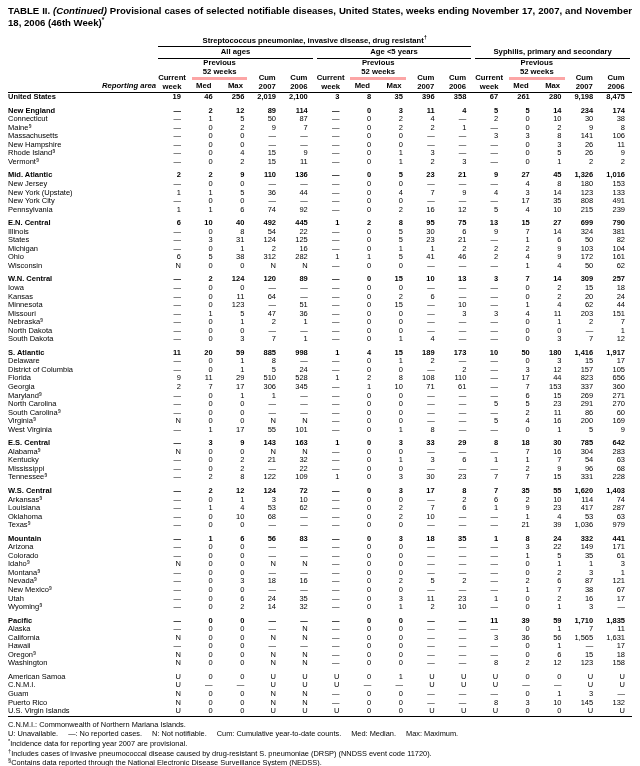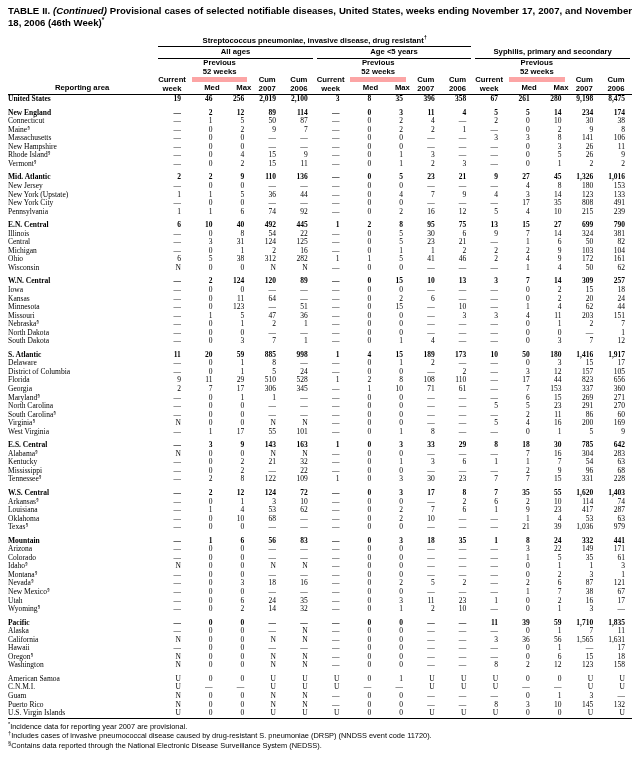--- a/index.html
+++ b/index.html
@@ -3,28 +3,28 @@
 <meta charset="utf-8">
 <style>
   html,body{margin:0;padding:0;background:#fff;}
   body{width:640px;height:766px;font-family:"Liberation Sans",sans-serif;color:#000;overflow:hidden;}
   .page{padding:5px 8px 0 8px;}
   .title{font-size:9.6px;font-weight:bold;line-height:1.3;text-align:justify;margin-bottom:5px;letter-spacing:0px;}
   .title sup{font-size:6.5px;}
   .title .it{font-style:italic;}
   table{border-collapse:collapse;table-layout:fixed;width:624px;}
   thead{border-bottom:1.5px solid #000;}
-  tbody{border-bottom:1.5px solid #000;font-family:Liberation Serif, serif;}
+  tbody{border-bottom:1.5px solid #000;}
   th{font-size:7.7px;font-weight:bold;padding:0;vertical-align:bottom;line-height:9.5px;text-align:center;white-space:nowrap;}
   .rule{border-bottom:1px solid #000;padding-bottom:1px;margin:0 2px;white-space:nowrap;}
   .h-top th{padding-top:1px;}
-  th.ra{text-align:center;padding-bottom:2px;}
-  th.prev .u{border-bottom:5px solid #fca5a5;margin:0 4px;}
+  th.ra{text-align:right;padding-bottom:2px;font-style:italic;}
+  th.prev .u{border-bottom:3px solid #fca5a5;margin:0 4px;}
   th.cw div,th.cum div,th.prev div{line-height:8.8px;}
-  .h-medmax th{padding-bottom:2px;padding-top:1px;text-align:right;}
+  .h-medmax th{padding-bottom:2px;padding-top:1px;}
   td{font-size:7.5px;line-height:8.55px;padding:0 7px 0 0;text-align:right;vertical-align:bottom;white-space:nowrap;}
   td.label{text-align:left;padding:0;overflow:hidden;}
   tr.bold td{font-weight:bold;}
   tr.gap td{padding-top:5px;}
   sup{font-size:5.6px;vertical-align:super;line-height:0;}
   .footnotes{margin-top:3px;}
   .fn{font-size:7.4px;line-height:9.7px;white-space:nowrap;}
   .leg{margin-right:10px;}
   .note{padding-left:5px;text-indent:-5px;}
   .it{}
@@ -400,21 +400,21 @@
           <td>5</td>
           <td>30</td>
           <td>6</td>
           <td>9</td>
           <td>7</td>
           <td>14</td>
           <td>324</td>
           <td>381</td>
         </tr>
         <tr class="">
-          <td class="label"><span>Central</span></td>
+          <td class="label"><span>States</span></td>
           <td>—</td>
           <td>3</td>
           <td>31</td>
           <td>124</td>
           <td>125</td>
           <td>—</td>
           <td>0</td>
           <td>5</td>
           <td>23</td>
           <td>21</td>
@@ -1339,20 +1339,22 @@
           <td>U</td>
           <td>0</td>
           <td>0</td>
           <td>U</td>
           <td>U</td>
         </tr>
       </tbody>
   </table>
 
   <div class="footnotes">
+    <div class="fn">C.N.M.I.: Commonwealth of Northern Mariana Islands.</div>
+    <div class="fn"><span class="leg">U: Unavailable.</span><span class="leg">—: No reported cases.</span><span class="leg">N: Not notifiable.</span><span class="leg">Cum: Cumulative year-to-date counts.</span><span class="leg">Med: Median.</span><span class="leg">Max: Maximum.</span></div>
     <div>
         <div class="fn note"><sup>*</sup><span>Incidence data for reporting year 2007 are provisional.</span></div>
         <div class="fn note"><sup>†</sup><span>Includes cases of invasive pneumococcal disease caused by drug-resistant </span><span class="it">S. pneumoniae</span><span> (DRSP) (NNDSS event code 11720).</span></div>
         <div class="fn note"><sup>§</sup><span>Contains data reported through the National Electronic Disease Surveillance System (NEDSS).</span></div>
       </div>
   </div>
 
 </div>
 
 </body></html>

